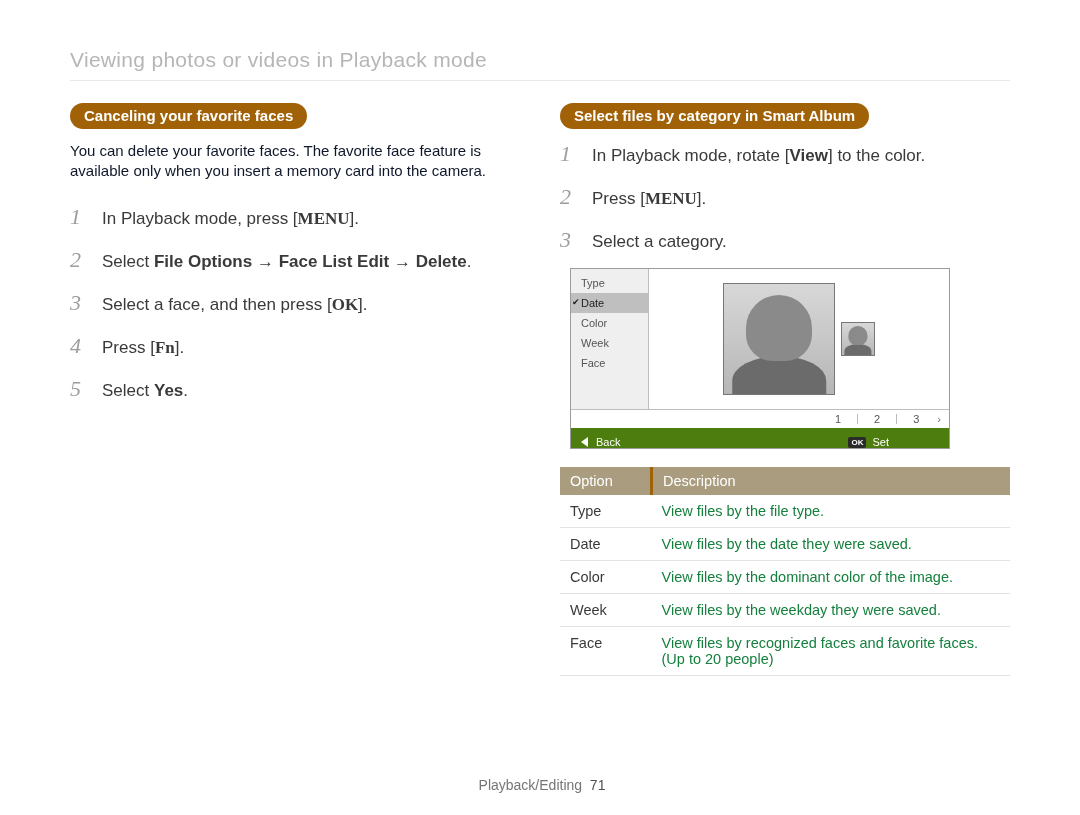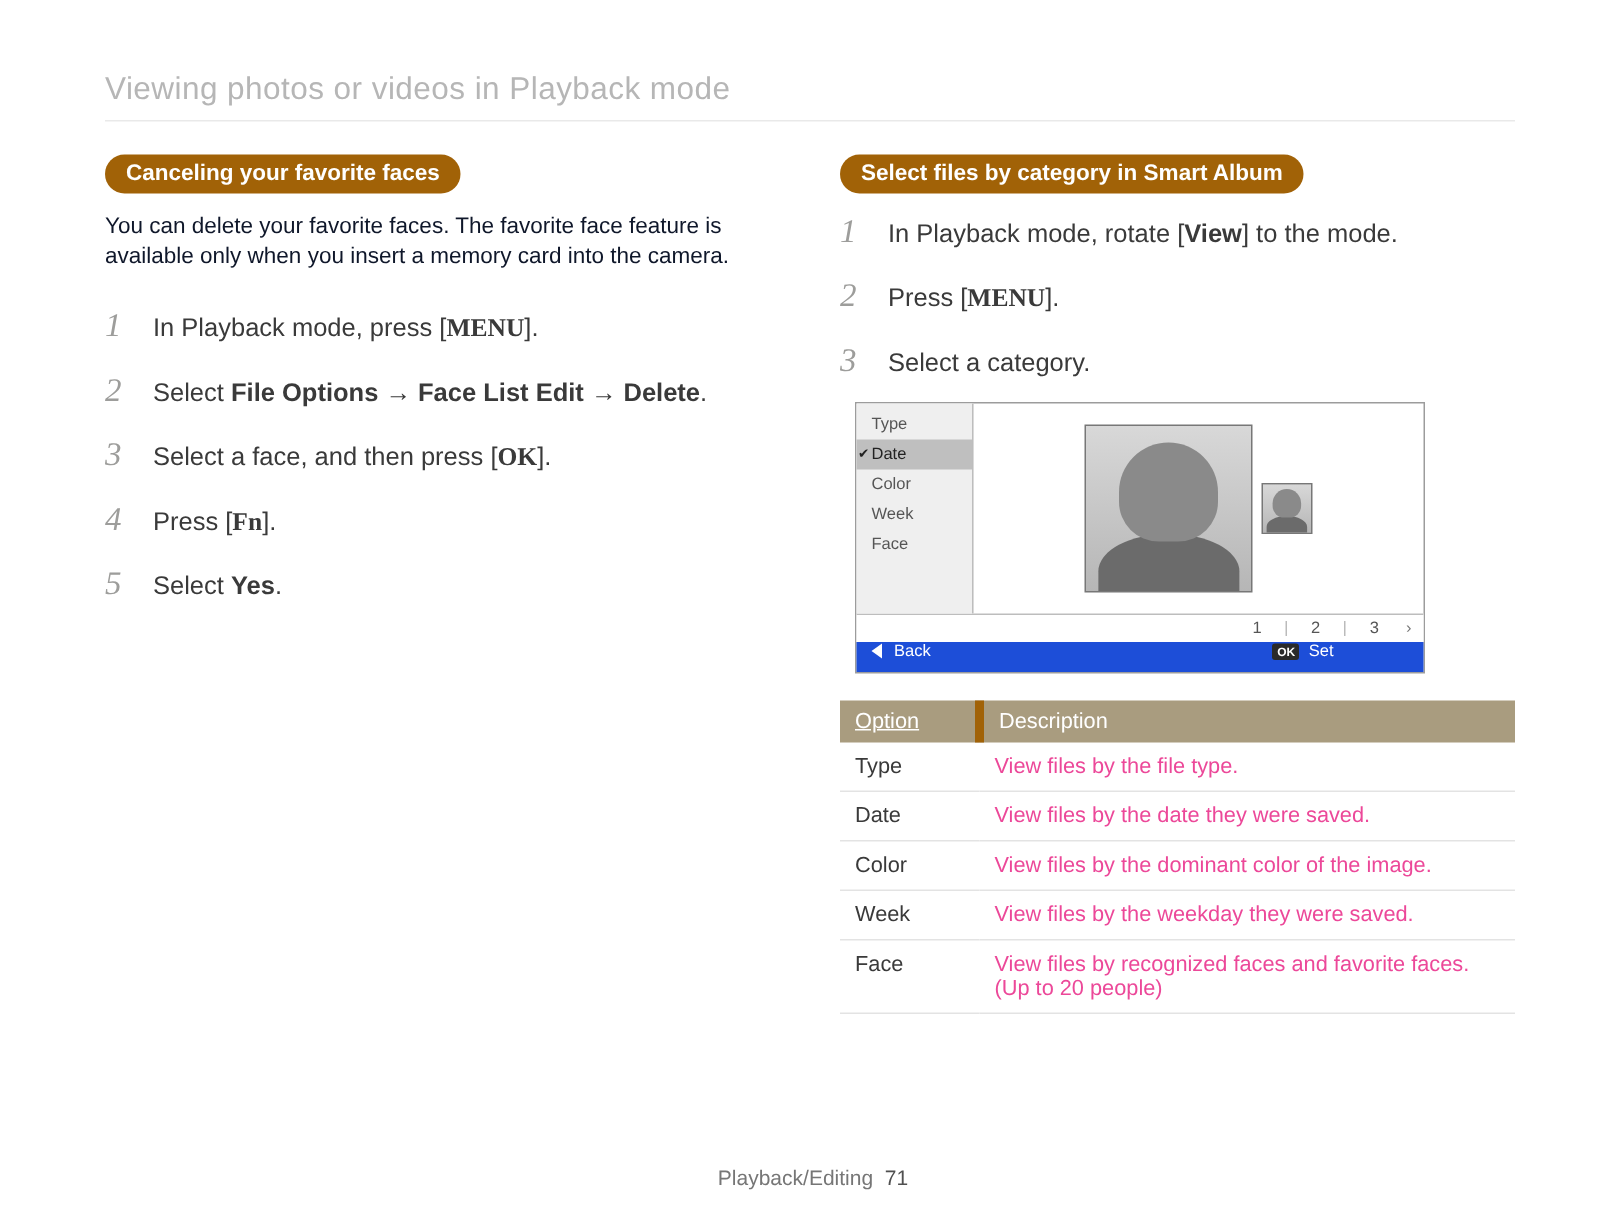--- a/index.html
+++ b/index.html
@@ -179,23 +179,23 @@
     color: #555;
     padding-left: 78px;
     gap: 8px;
   }
   .cs-nums .spacer { flex: 1; }
   .cs-nums span { padding: 0 8px; }
   .cs-nums .sep { border-left: 1px solid #bbb; height: 10px; padding: 0; }
   .cs-nums .chev { padding-left: 2px; color: #777; }
   .cs-foot {
     display: flex;
-    align-items: flex-start;
+    align-items: flex-end;
     height: 20px;
-    background: #1d4ed8;
+    background: #4d7c0f;
     color: #fff;
     font-size: 11px;
   }
   .cs-foot .left {
     display: flex;
     align-items: center;
     gap: 8px;
     padding-left: 10px;
     flex: 1;
   }
@@ -227,28 +227,27 @@
     font-size: 14.5px;
   }
   table.opts thead th {
     background: #a99c7f;
     color: #fff;
     font-weight: 400;
     text-align: left;
     padding: 6px 10px;
   }
   table.opts thead th:first-child {
-    border-right: 6px solid #a16207;
+    border-right: 3px solid #a16207;
     width: 70px;
-    text-decoration: underline;
   }
   table.opts tbody td {
     border-bottom: 1px solid #e3e3e3;
     padding: 8px 10px;
-    color: #ec4899;
+    color: #15803d;
     vertical-align: top;
   }
   table.opts tbody td:first-child {
     color: #3a3a3a;
   }
   .footer {
     position: absolute;
     left: 4px;
     right: 0;
     bottom: 22px;
@@ -302,21 +301,21 @@
         </li>
       </ol>
     </div>
 
     <div class="col">
       <span class="pill">Select files by category in Smart Album</span>
 
       <ol class="steps">
         <li>
           <span>
-            <span>In Playback mode, rotate [</span><span class="bold">View</span><span>] to the mode.</span>
+            <span>In Playback mode, rotate [</span><span class="bold">View</span><span>] to the color.</span>
           </span>
         </li>
         <li>
           <span>
             <span>Press [</span><span class="btnlabel">MENU</span><span>].</span>
           </span>
         </li>
         <li>
           <span>Select a category.</span>
         </li>

